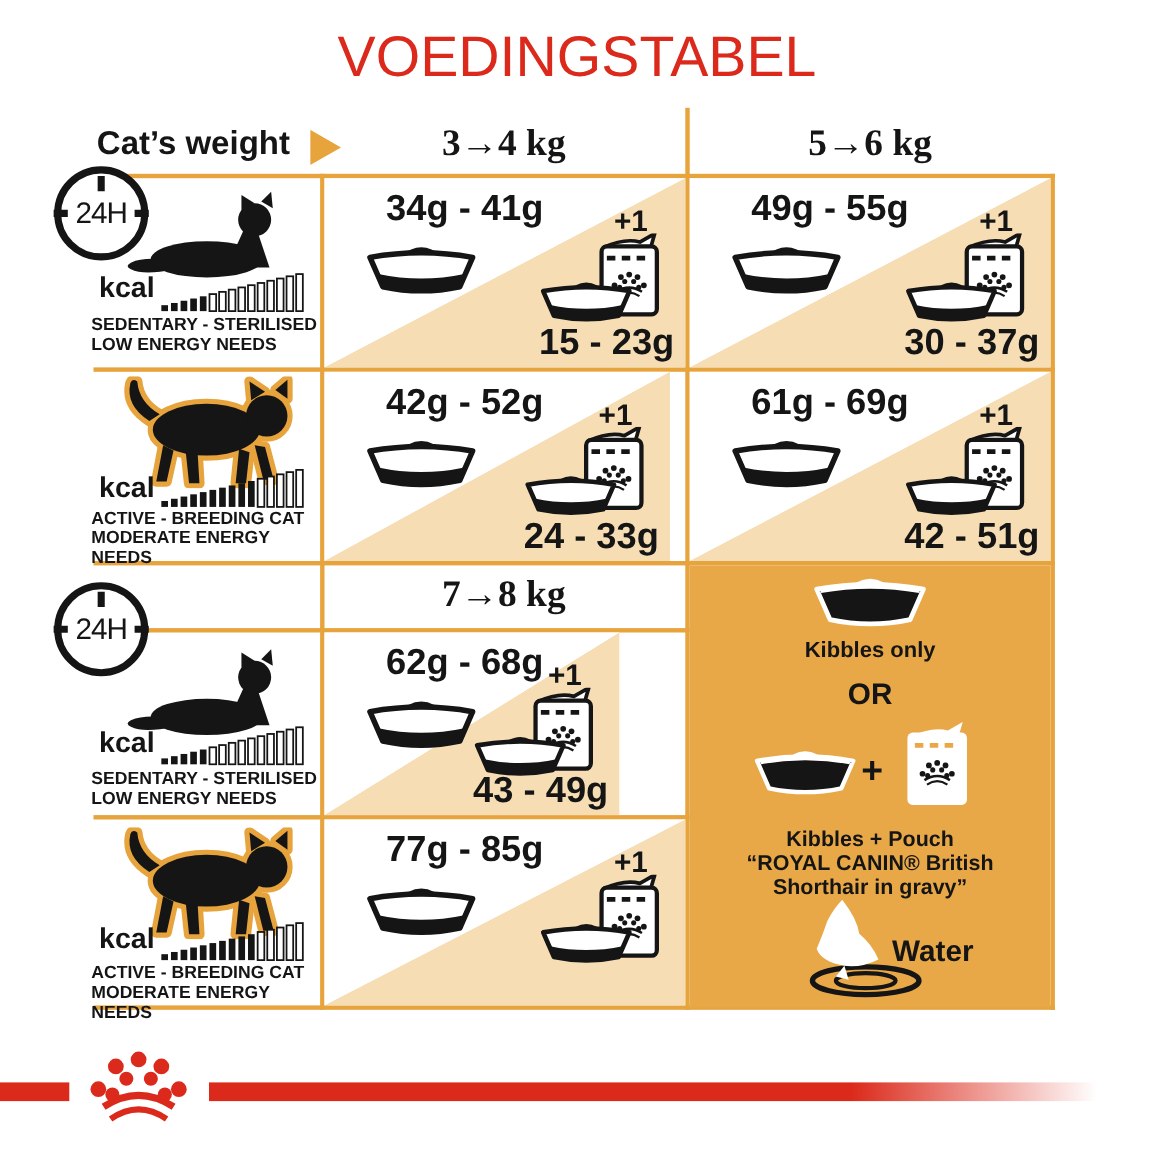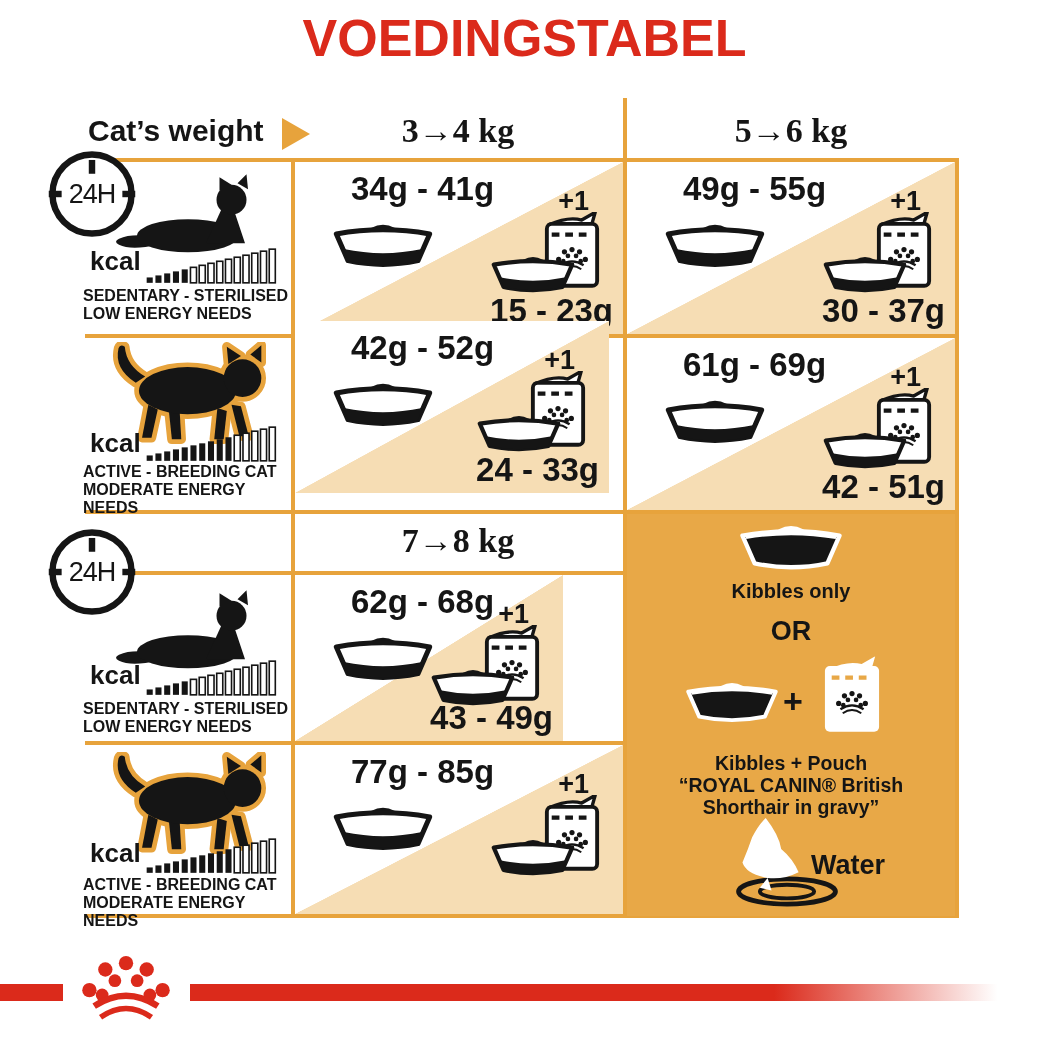--- a/index.html
+++ b/index.html
@@ -1,20 +1,20 @@
 <!DOCTYPE html>
 <html><head>
 <meta charset="utf-8">
 <style>
   html,body{margin:0;padding:0;background:#fff;}
   .page{position:relative;width:1049px;height:1049px;background:#fff;overflow:hidden;
         font-family:"Liberation Sans","DejaVu Sans",sans-serif;color:#151515;}
   .abs{position:absolute;}
-  .title{position:absolute;left:0;top:8px;width:100%;text-align:center;
-         font-size:52px;font-weight:bold;color:#DB2A1B;letter-spacing:0px;}
+  .title{position:absolute;left:0;top:22px;width:100%;text-align:center;
+         font-size:52px;font-weight:normal;color:#DB2A1B;letter-spacing:0px;}
   .hl{position:absolute;height:4px;background:#E7A33C;}
   .vl{position:absolute;width:4px;background:#E7A33C;}
   .catsw{position:absolute;font-size:30px;font-weight:bold;}
   .kg{position:absolute;font-size:34px;font-weight:bold;text-align:center;font-family:Liberation Serif, serif;}
   .kcal{position:absolute;font-size:26px;font-weight:bold;}
   .prof{position:absolute;width:210px;text-align:left;font-size:16px;font-weight:bold;letter-spacing:0px;}
   .clock{position:absolute;width:92px;height:92px;display:flex;align-items:center;justify-content:center;}
   .clock svg{position:absolute;left:0;top:0;width:100%;height:100%;}
   .clock span{position:relative;font-size:27px;font-weight:normal;letter-spacing:-1px;}
   .cell{position:absolute;background:linear-gradient(to bottom right,#fff 49.9%,#F6DDB4 50.1%);}
@@ -244,21 +244,21 @@
         <use href="#bowl"></use>
       </svg>
     <div class="p1">+1</div>
     <svg class="combo" viewBox="0 0 112 88">
       <use href="#pouch" x="52" y="0" width="58" height="78"></use>
         <use href="#bowl" x="0" y="38" width="84" height="46"></use>
     </svg>
     <div class="cg bot">30 - 37g</div>
   </div>
 
-  <div class="cell" style="left:295px;top:321px;width:314px;height:172px">
+  <div class="cell" style="left:295px;top:338px;width:314px;height:172px">
     <div class="cg top">42g - 52g</div>
     <svg class="bowlc" viewBox="0 0 120 64">
         <use href="#bowl"></use>
       </svg>
     <div class="p1">+1</div>
     <svg class="combo" viewBox="0 0 112 88">
       <use href="#pouch" x="52" y="0" width="58" height="78"></use>
         <use href="#bowl" x="0" y="38" width="84" height="46"></use>
     </svg>
     <div class="cg bot">24 - 33g</div>

